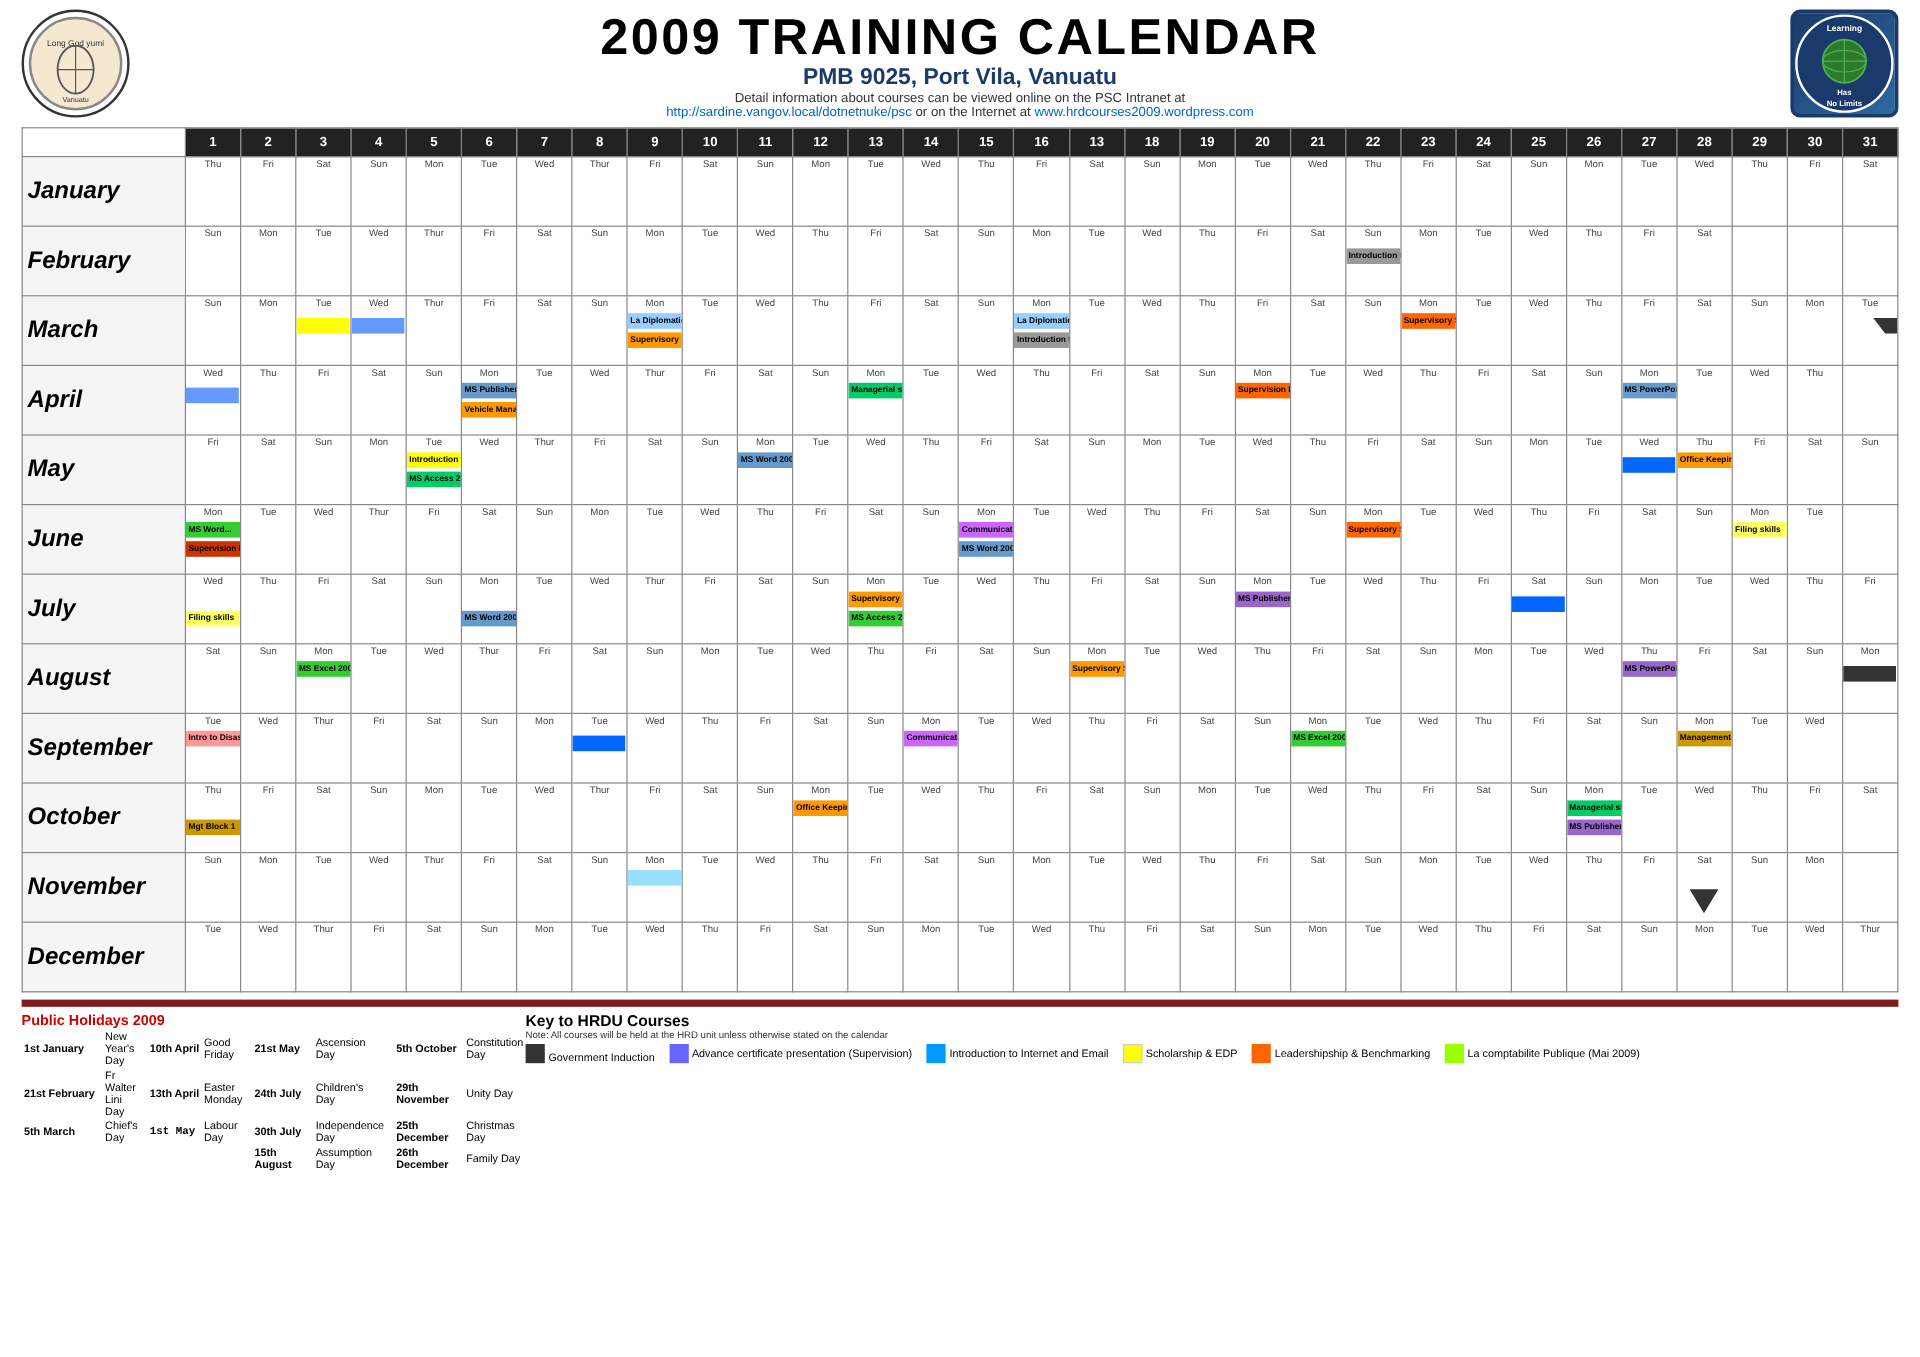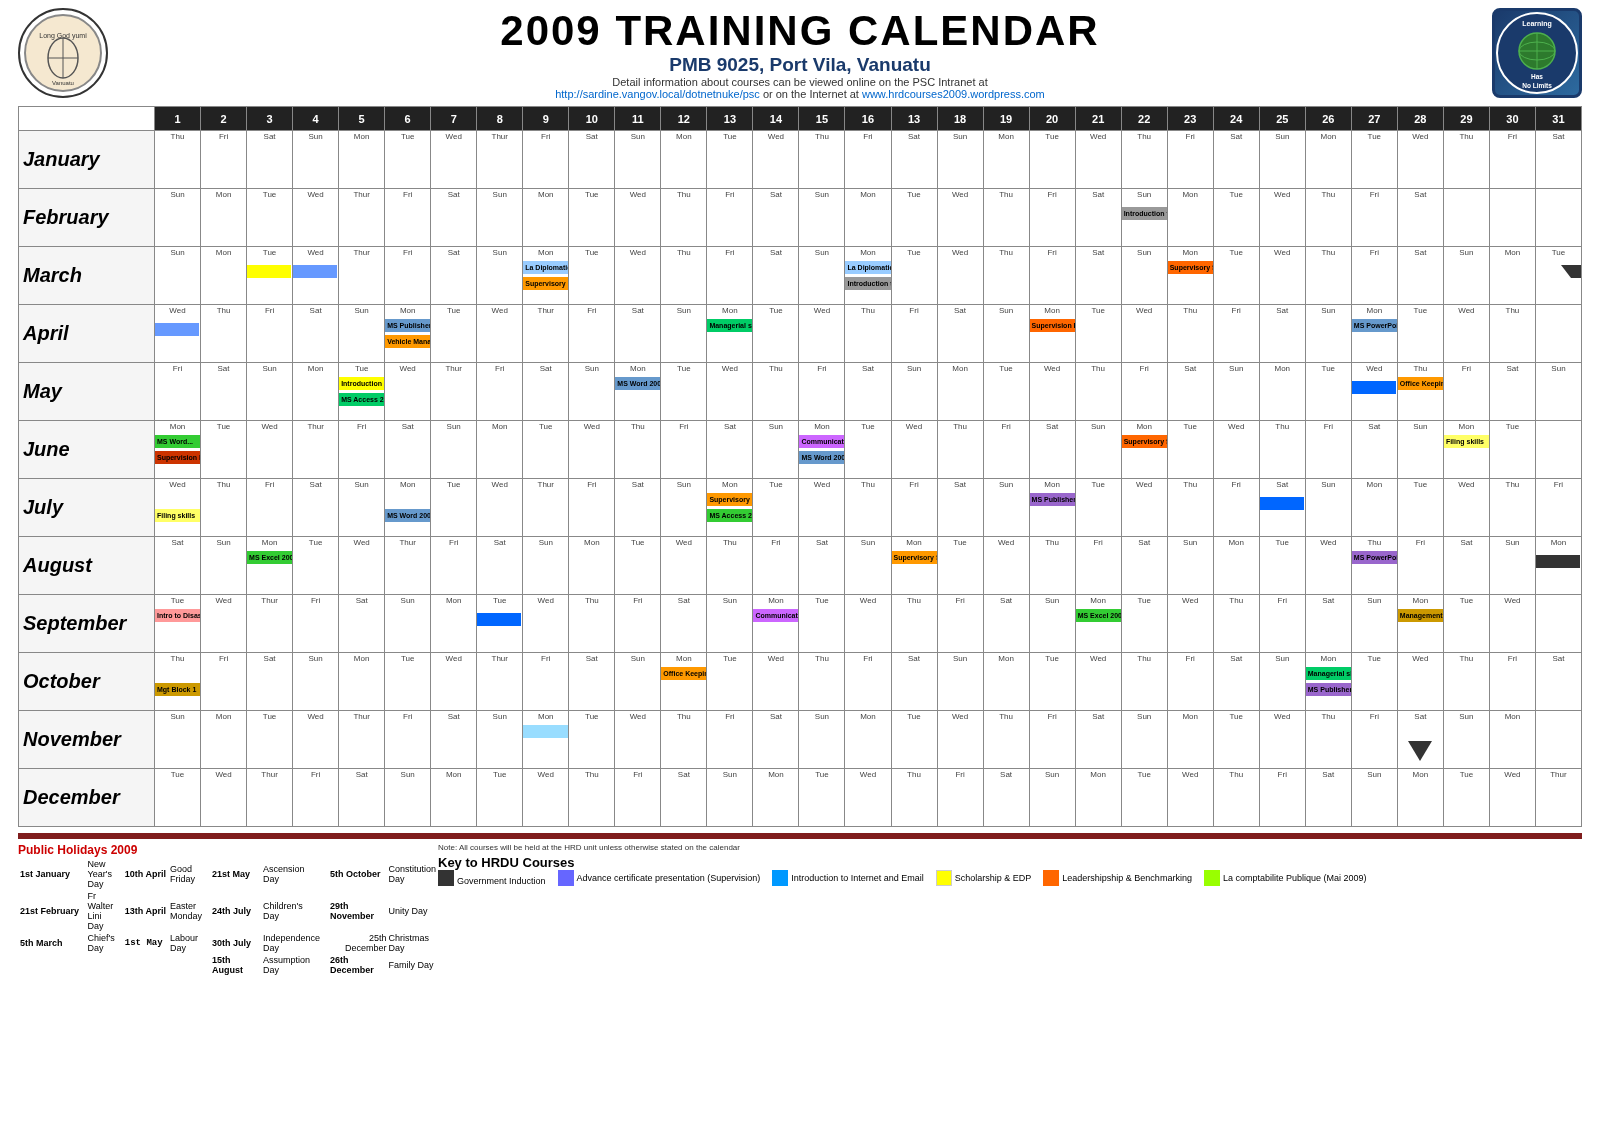--- a/index.html
+++ b/index.html
@@ -1482,40 +1482,40 @@
             <td style="font-weight:bold;padding-left:8px;">29th November</td>
               <td>Unity Day</td>
             </tr>
         <tr>
               <td style="font-weight:bold;">5th March</td>
               <td>Chief's Day</td>
             <td style="font-weight:bold;padding-left:8px;font-family:Liberation Mono, monospace;">1st May</td>
               <td>Labour Day</td>
             <td style="font-weight:bold;padding-left:8px;">30th July</td>
               <td>Independence Day</td>
-            <td style="font-weight:normal;padding-left:8px;text-align:right;">25th December</td>
+            <td style="font-weight:bold;padding-left:8px;">25th December</td>
               <td>Christmas Day</td>
             </tr>
         <tr>
               <td></td>
               <td></td>
               <td></td>
               <td></td>
             <td style="font-weight:bold;padding-left:8px;">15th August</td>
               <td>Assumption Day</td>
             <td style="font-weight:bold;padding-left:8px;">26th December</td>
               <td>Family Day</td>
             </tr>
       </tbody>
         </table>
     </div>
 
     <div style="flex:1;">
+      <div style="font-size:13px;font-weight:bold;">Key to HRDU Courses</div>
       <div style="font-size:8px;color:#333;margin-bottom:3px;">Note: All courses will be held at the HRD unit unless otherwise stated on the calendar</div>
-      <div style="font-size:13px;font-weight:bold;">Key to HRDU Courses</div>
       <div style="display:flex;flex-wrap:wrap;gap:4px;">
         <div style="display:flex;align-items:flex-end;margin-right:8px;">
           <span style="display:inline-block;width:16px;height:16px;background:#333;margin-right:3px;"></span>
           <span>Government Induction</span>
         </div>
         <div style="display:flex;align-items:center;margin-right:8px;">
           <span style="display:inline-block;width:16px;height:16px;background:#6666ff;margin-right:3px;"></span>
           <span>Advance certificate presentation (Supervision)</span>
         </div>
         <div style="display:flex;align-items:center;margin-right:8px;">

